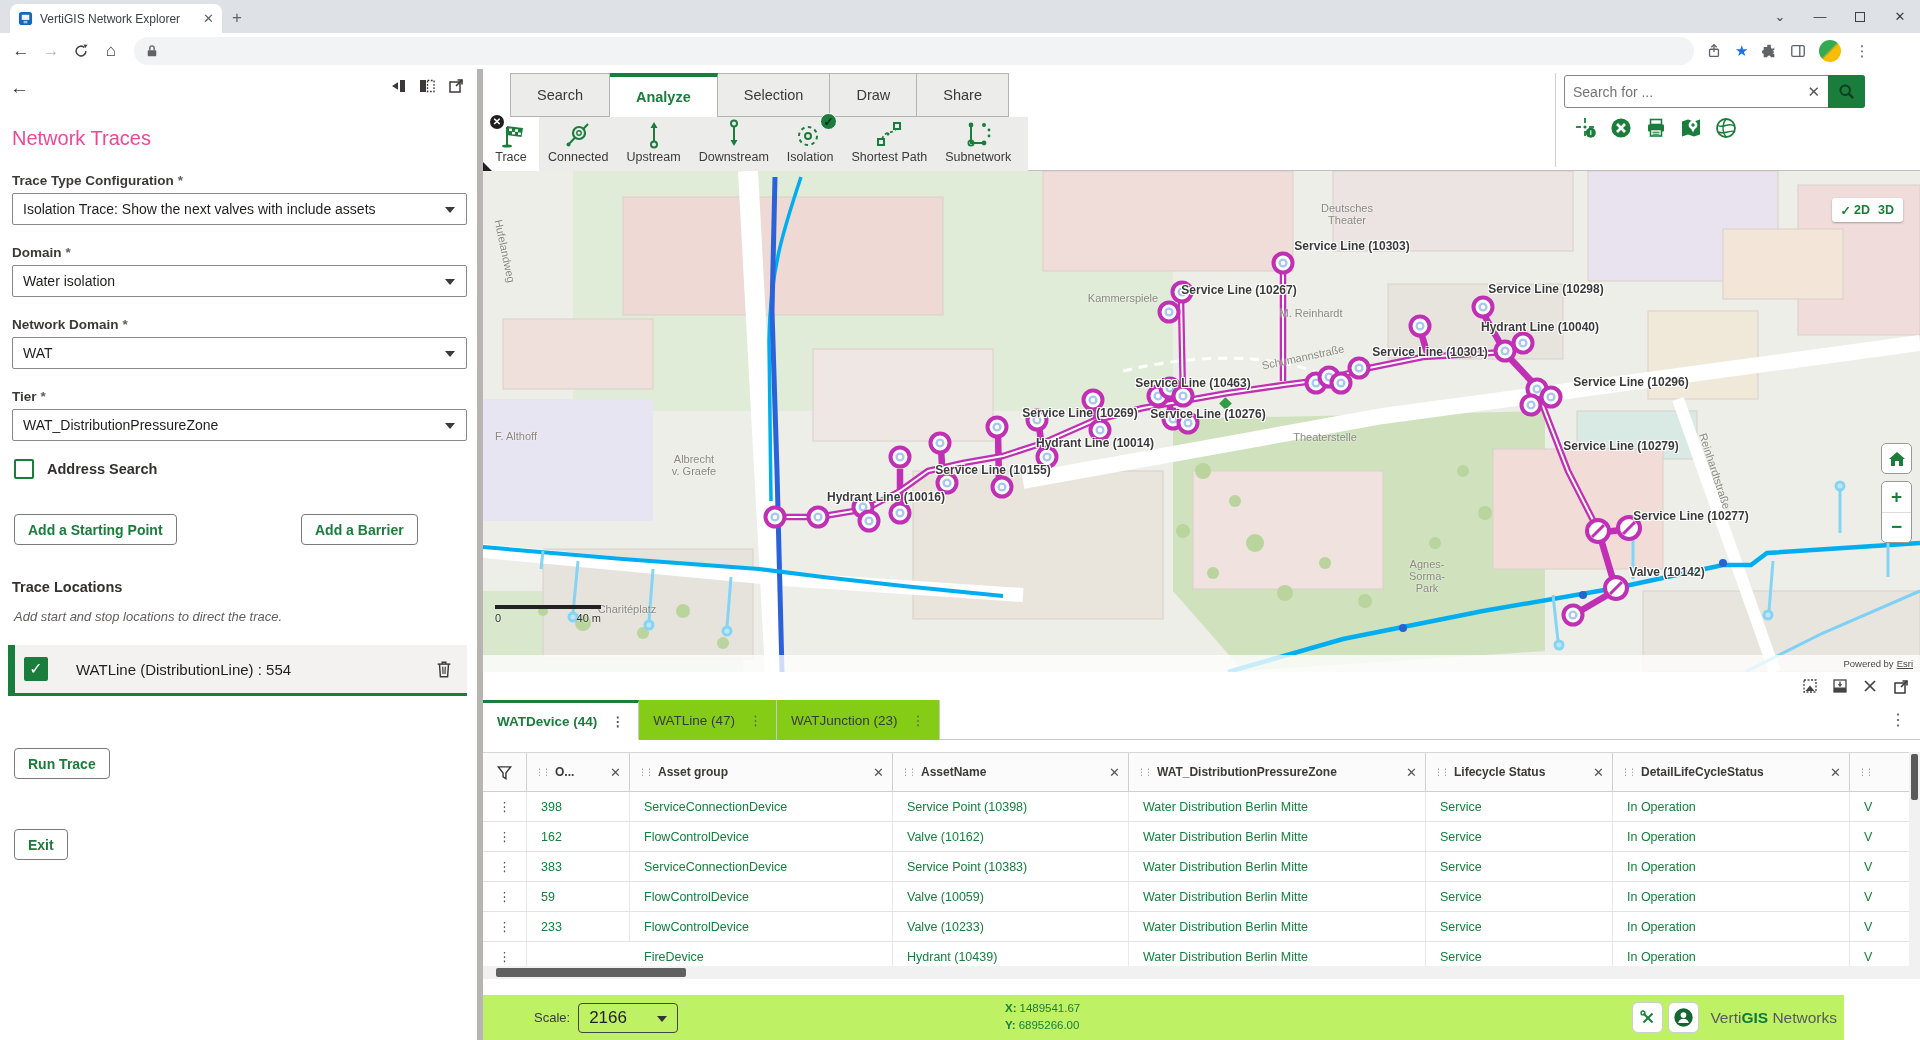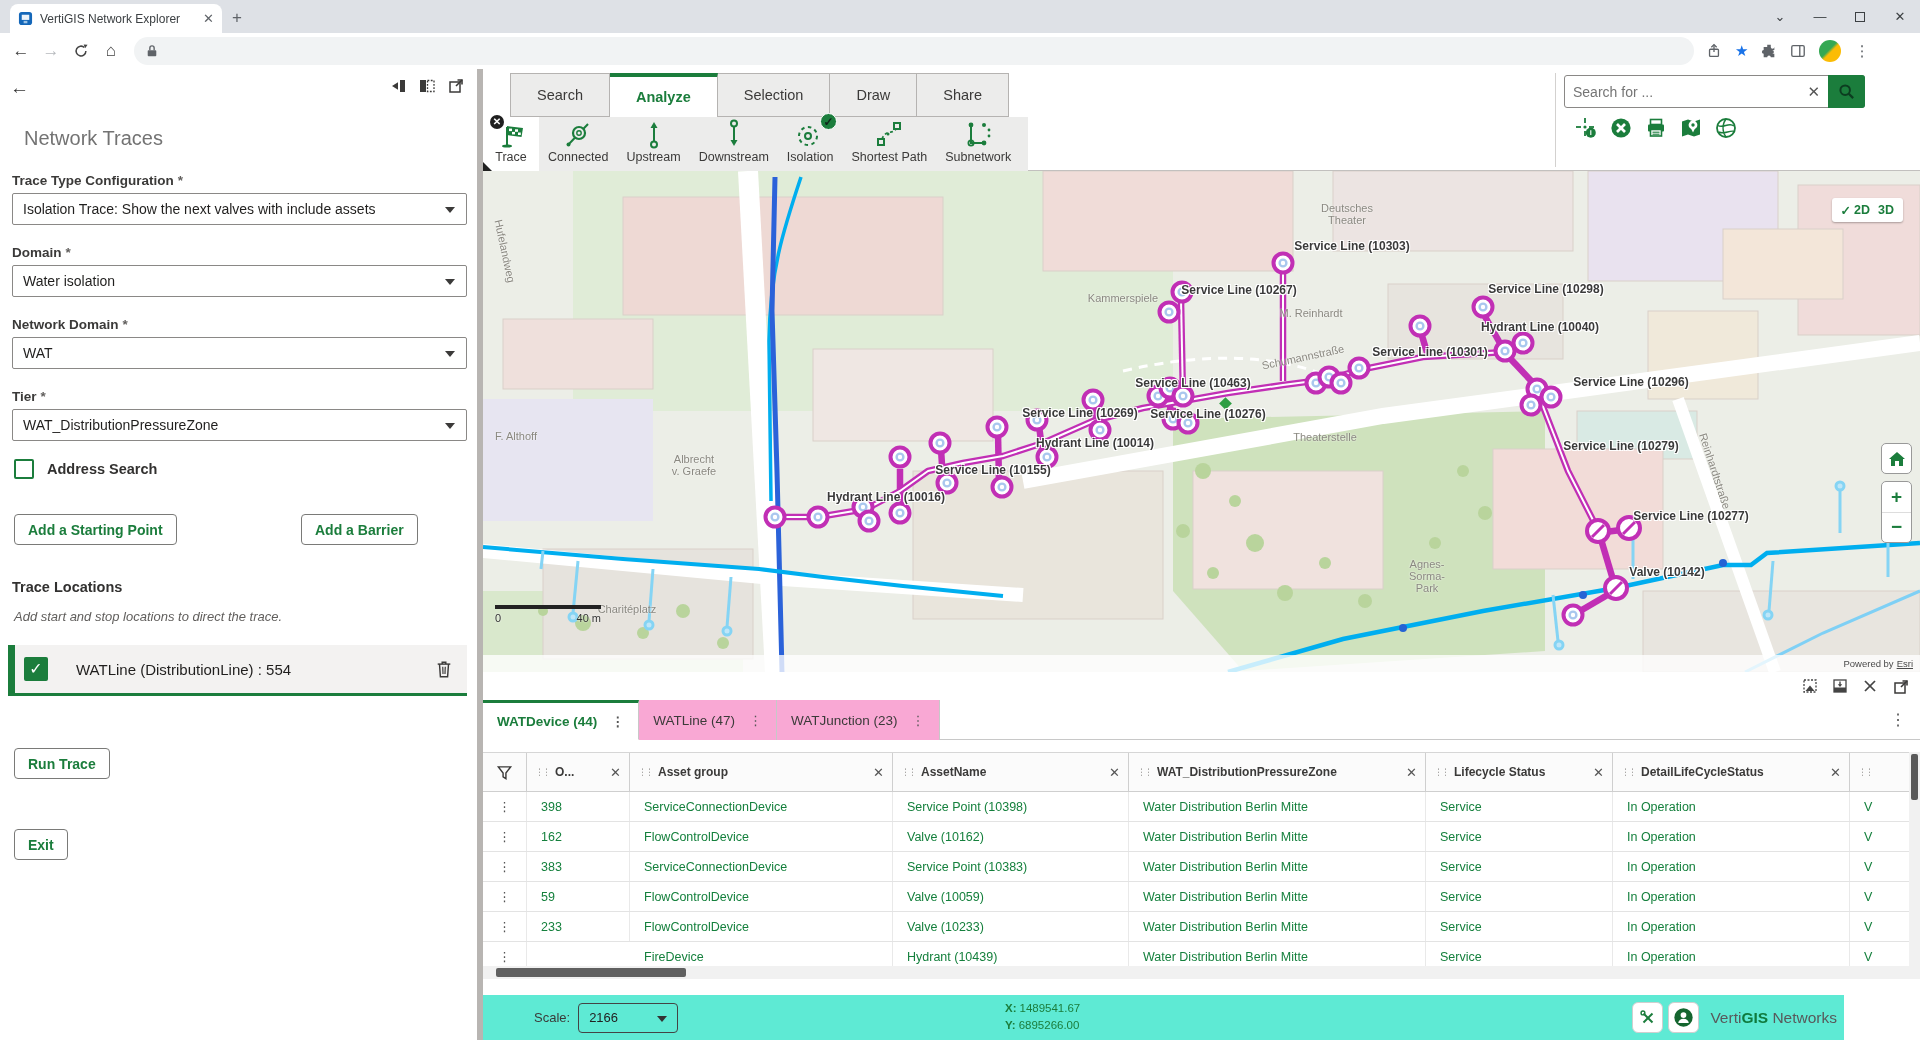--- a/index.html
+++ b/index.html
@@ -22,21 +22,21 @@
   .star{color:#1a73e8;font-size:15px}
   
   #app{position:relative;width:1920px;height:971px;display:flex}
   #sidebar{position:relative;width:477px;height:100%;background:#fff;flex:none}
   #splitter{width:6px;background:#b8b5b2;flex:none}
   #main{position:relative;flex:1;background:#fff}
   
   #sb-back{position:absolute;left:10px;top:8px;font-size:19px;color:#333}
   #sb-icons{position:absolute;right:12px;top:8px;display:flex;gap:11px}
   #sb-icons span{width:18px;height:18px;display:inline-block}
-  #sb-title{position:absolute;left:24px;top:58px;font-size:20px;color:#737373}
+  #sb-title{position:absolute;left:12px;top:58px;font-size:20px;color:#ec4899}
   .fld{position:absolute;left:12px;width:455px}
   .fld .lab{font-size:13.5px;font-weight:bold;color:#3b3a39}
   .fld .lab i{font-style:normal;color:#605e5c;margin-left:4px}
   .sel{margin-top:5px;height:32px;border:1px solid #8a8886;border-radius:2px;background:#fff;display:flex;align-items:center;padding:0 28px 0 10px;font-size:14px;color:#201f1e;position:relative;white-space:nowrap;overflow:hidden}
   .sel:after{content:"";position:absolute;right:11px;top:13px;border:5px solid transparent;border-top:6px solid #3b3a39}
   #addr-search{position:absolute;left:14px;top:390px;display:flex;align-items:center;gap:13px}
   #addr-search .cb{width:20px;height:20px;border:2px solid #1b7d3c;border-radius:2px;background:#fff}
   #addr-search .cl{font-size:14.5px;font-weight:bold;color:#323130}
   .obtn{position:absolute;height:31px;border:1px solid #7a7a78;border-radius:4px;background:#fff;color:#1b7d3c;font-weight:bold;font-size:14px;display:flex;align-items:center;padding:0 13px}
   #tl-title{position:absolute;left:12px;top:510px;font-size:14.5px;font-weight:bold;color:#323130}
@@ -82,42 +82,42 @@
   #scalebar{position:absolute;left:12px;top:434px;width:106px}
   #scalebar .bar{height:4px;background:#222;border-left:2px solid #222;border-right:2px solid #222}
   #scalebar .lbls{display:flex;justify-content:space-between;font-size:11px;color:#333;margin-top:3px;text-shadow:0 0 2px #fff}
   #attrib{position:absolute;left:0;bottom:0;width:100%;height:17px;background:rgba(255,255,255,.78);font-size:9.5px;color:#4a4a4a;display:flex;align-items:center;padding:0 7px;white-space:nowrap}
   #attrib .pw{margin-left:auto}
   #attrib u{margin-left:3px}
   
   #umstrip{position:absolute;left:0;top:603px;width:1437px;height:28px;background:#fff;display:flex;align-items:center;justify-content:flex-end;gap:14px;padding-right:12px}
   #umstrip span{width:16px;height:16px}
   #rtabs2{position:absolute;left:0;top:631px;width:1437px;height:40px;background:#fff;border-bottom:1px solid #c8c8c8;display:flex}
-  .btab2{height:40px;display:flex;align-items:center;gap:14px;padding:0 14px;background:#f9a8d4;border-right:1px solid #c8c8c8;font-size:13.5px;color:#3b3a39}
+  .btab2{height:40px;display:flex;align-items:center;gap:14px;padding:0 14px;background:#84cc16;border-right:1px solid #c8c8c8;font-size:13.5px;color:#3b3a39}
   .btab2 .kb{color:#555;font-size:13px}
   .btab2.active{background:#fff;color:#1b7d3c;font-weight:bold;border-top:3px solid #1b7d3c;border-bottom:1px solid #fff;margin-bottom:-1px}
   #rtabs2 .endkb{margin-left:auto;padding-right:14px;color:#555;display:flex;align-items:center}
   #grid{position:absolute;left:0;top:683px;width:1437px;height:226px}
   #ghead{display:flex;height:40px;background:#fbfbfb;border-top:1px solid #d6d6d6;border-bottom:1px solid #cfcfcf}
   .hc{display:flex;align-items:center;border-right:1px solid #cfcfcf;padding:0 8px;gap:6px;overflow:hidden}
   .hc .dots{color:#8a8886;font-size:9px;letter-spacing:-2px;line-height:1}
   .hc .hl{font-size:12px;font-weight:bold;color:#3b3a39;white-space:nowrap;overflow:hidden;flex:1}
   .hc .x{color:#555;font-size:13px}
   #gbody{height:174px;overflow:hidden}
   .grow{display:flex;height:30px;border-bottom:1px solid #e3e3e3;background:#fff}
   .gc{display:flex;align-items:center;border-right:1px solid #e9e9e9;padding:0 8px 0 14px;font-size:12.5px;color:#15803d;white-space:nowrap;overflow:hidden}
   .gc.kb{justify-content:center;color:#555;padding:0}
   #hscroll{position:absolute;left:0;top:214px;width:1437px;height:13px;background:#f1f1f1}
   #hscroll .thumb{position:absolute;left:13px;top:2px;width:190px;height:9px;background:#606060;border-radius:2px}
   #vscroll{position:absolute;right:0;top:0;width:11px;height:226px;background:#f1f1f1}
   #vscroll .thumb{position:absolute;left:2px;top:2px;width:7px;height:46px;background:#5a5a5a;border-radius:2px}
   
-  #statusbar{position:absolute;left:0;top:926px;width:1361px;height:45px;background:#5eead4;display:flex;align-items:center}
+  #statusbar{position:absolute;left:0;top:926px;width:1361px;height:45px;background:#bef264;display:flex;align-items:center}
   #statusbar .sl{margin-left:51px;font-size:13px;color:#3b3a39}
-  #scale-sel{margin-left:8px;width:100px;height:30px;border:1.5px solid #444;border-radius:4px;display:flex;align-items:center;padding:0 10px;font-size:13px;color:#222;position:relative}
+  #scale-sel{margin-left:8px;width:100px;height:30px;border:1.5px solid #444;border-radius:4px;display:flex;align-items:center;padding:0 10px;font-size:17px;color:#222;position:relative}
   #scale-sel:after{content:"";position:absolute;right:10px;top:12px;border:5px solid transparent;border-top:6px solid #333}
   #coords{position:absolute;left:522px;top:5px;font-size:11.5px;color:#1b7d3c;line-height:17px}
   #coords b{margin-right:3px}
   #sb-right{position:absolute;right:7px;top:7px;display:flex;align-items:center;gap:5px}
   .sbtn{width:31px;height:31px;border:1px solid #cfcfcf;border-radius:6px;background:#fff;display:flex;align-items:center;justify-content:center}
   #brand{font-size:15.5px;color:#58595b;margin-left:6px}
   #brand b{color:#0f7a3d;font-weight:bold}
   svg{display:block}
 </style>
 </head>

